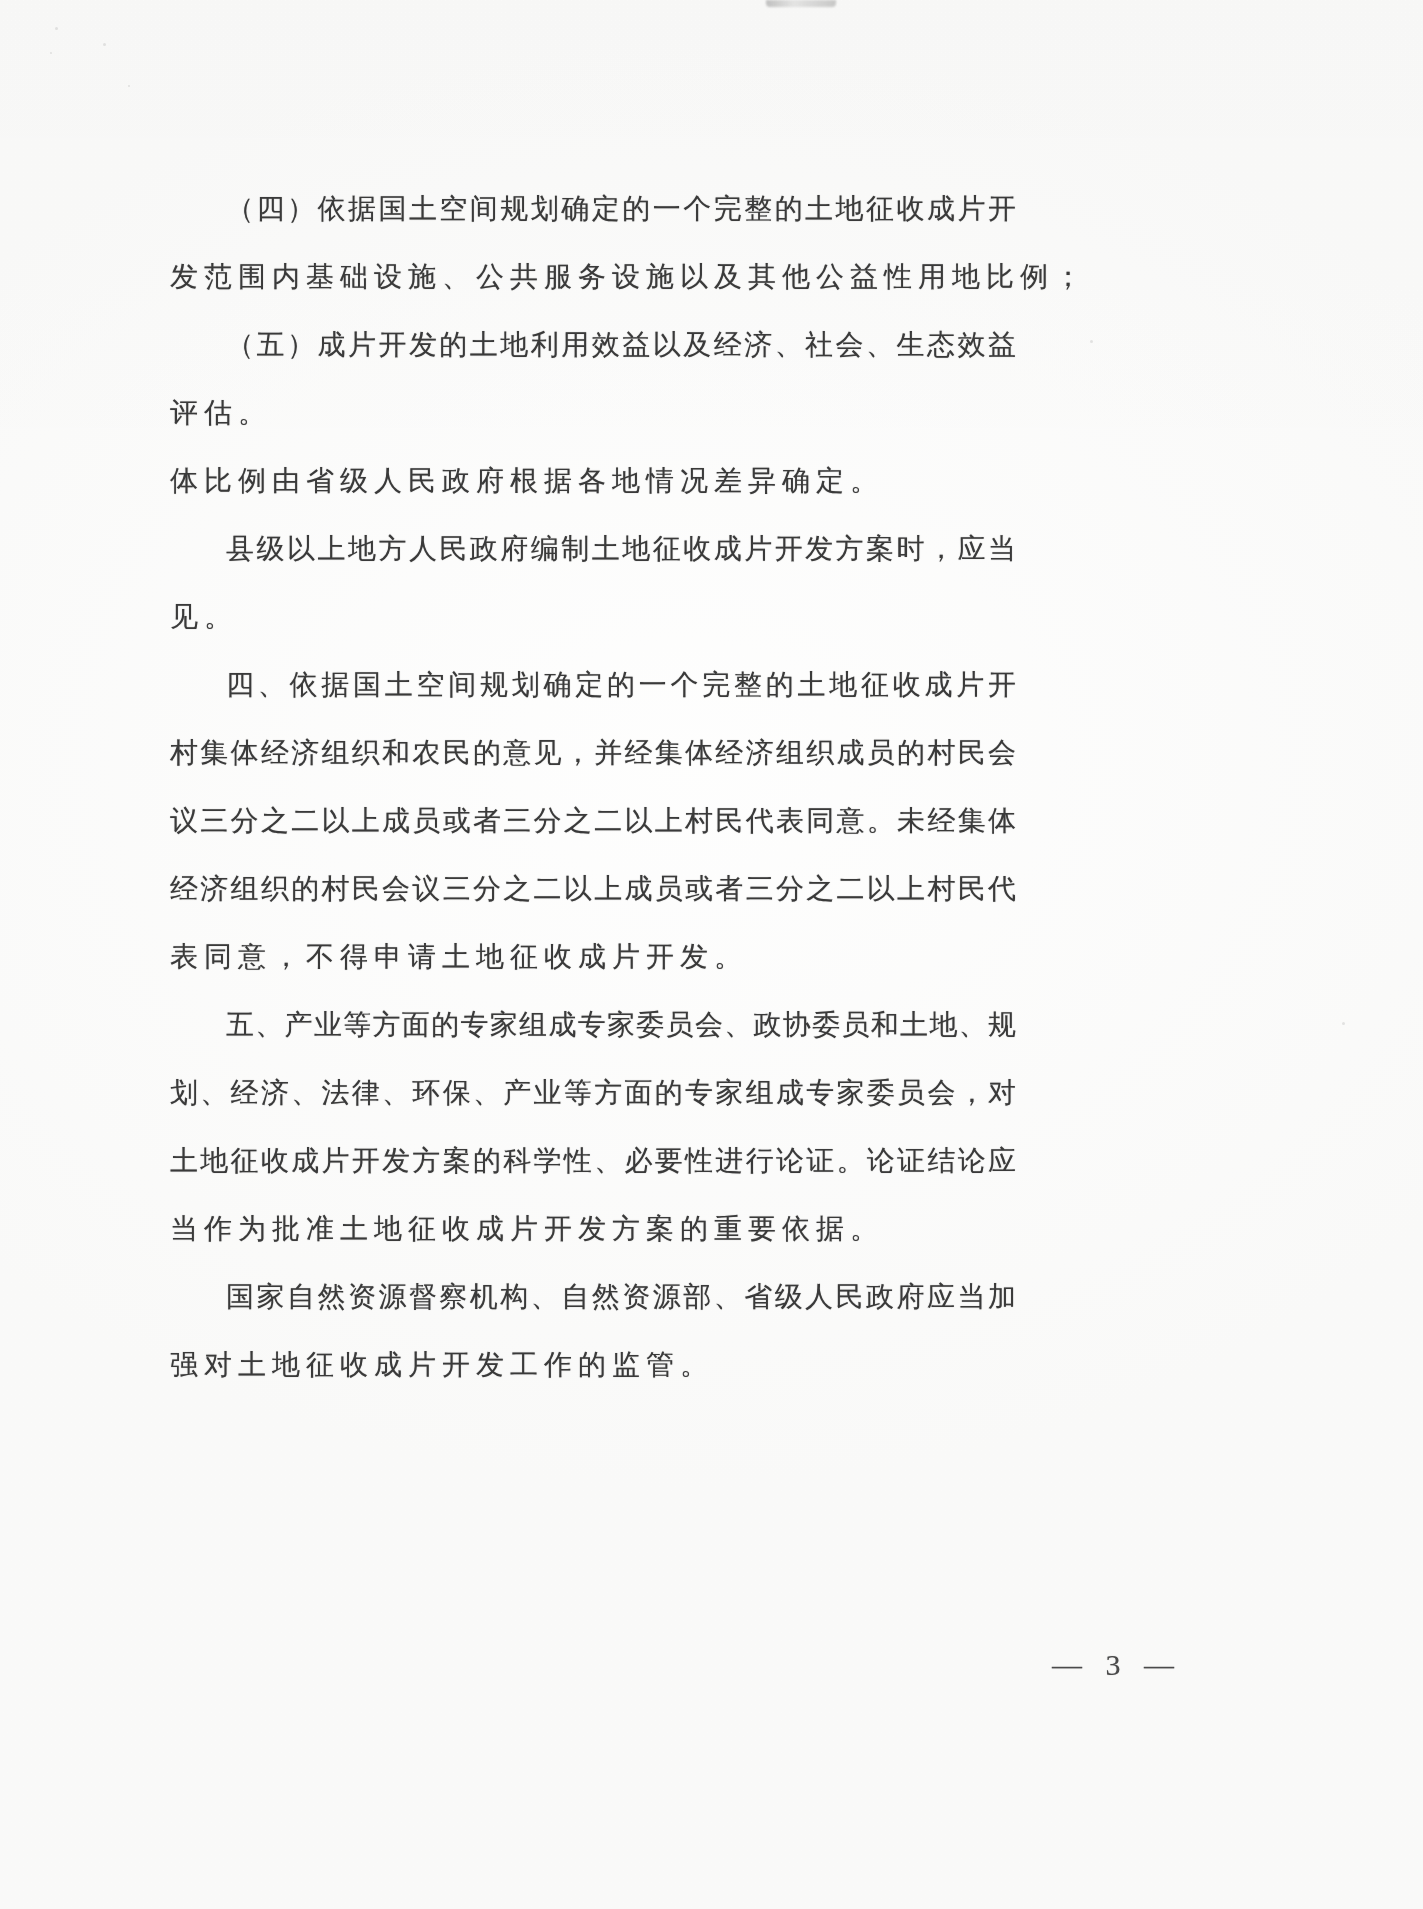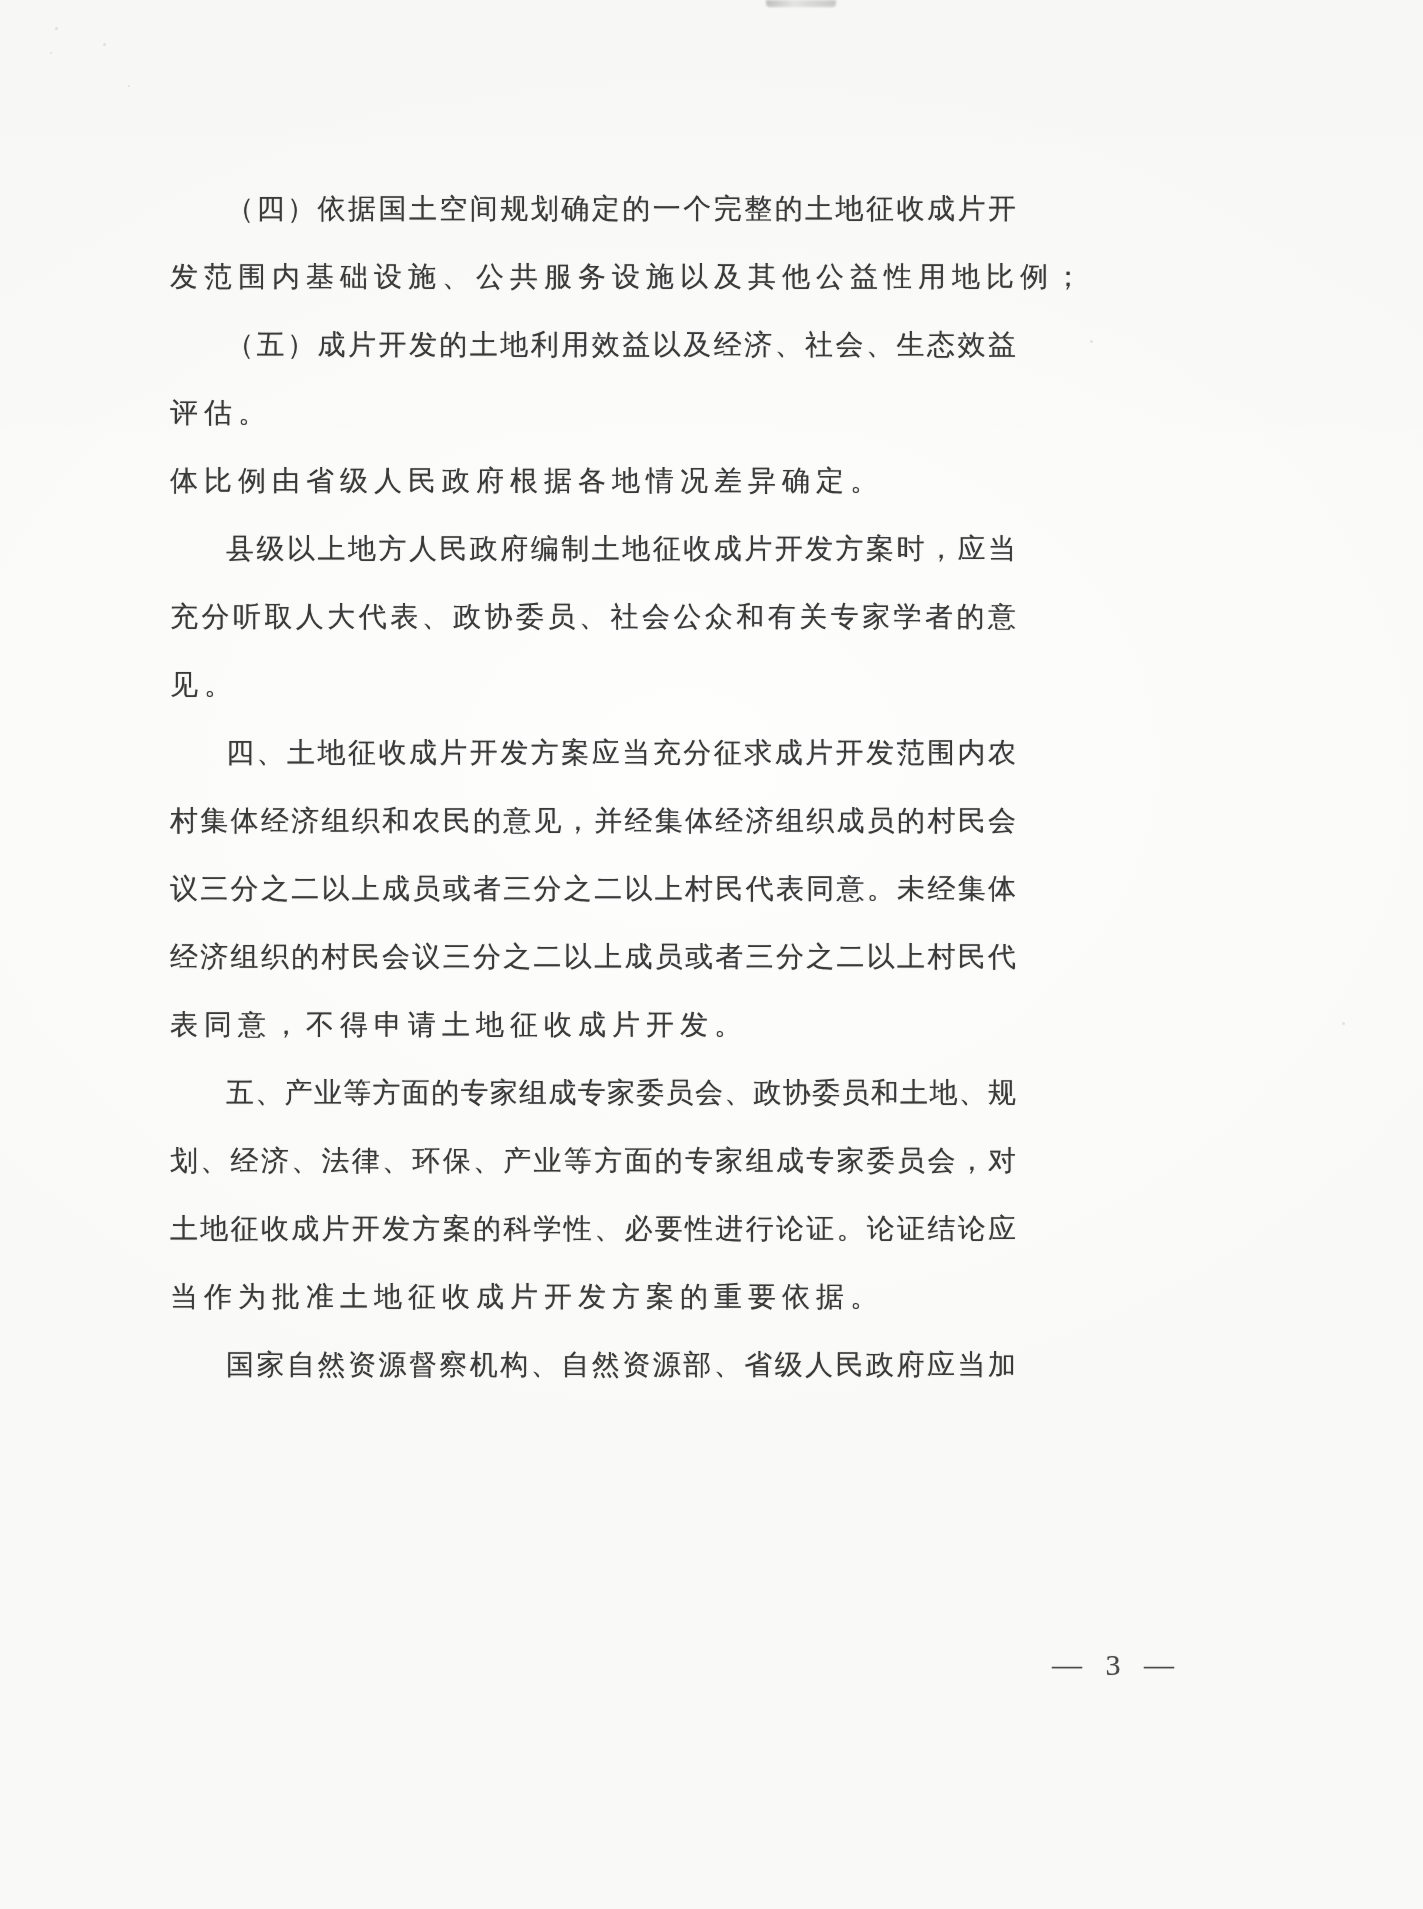--- a/index.html
+++ b/index.html
@@ -76,32 +76,32 @@
 
 <div class="page">
   <div class="smudge"></div>
   <div class="text-block" id="text-block">
       <div class="line indent fill">（四）依据国土空间规划确定的一个完整的土地征收成片开</div>
       <div class="line">发范围内基础设施、公共服务设施以及其他公益性用地比例；</div>
       <div class="line indent fill">（五）成片开发的土地利用效益以及经济、社会、生态效益</div>
       <div class="line">评估。</div>
       <div class="line">体比例由省级人民政府根据各地情况差异确定。</div>
       <div class="line indent fill">县级以上地方人民政府编制土地征收成片开发方案时，应当</div>
-      <div class="line fill">充分听取人大代表、政协委员、社会公众和有关专家学者的意</div>
       <div class="line">见。</div>
-      <div class="line indent fill">四、土地征收成片开发方案应当充分征求成片开发范围内农</div>
+      <div class="line indent fill">四、依据国土空间规划确定的一个完整的土地征收成片开</div>
       <div class="line fill">村集体经济组织和农民的意见，并经集体经济组织成员的村民会</div>
       <div class="line fill">议三分之二以上成员或者三分之二以上村民代表同意。未经集体</div>
       <div class="line fill">经济组织的村民会议三分之二以上成员或者三分之二以上村民代</div>
       <div class="line">表同意，不得申请土地征收成片开发。</div>
       <div class="line indent fill">五、产业等方面的专家组成专家委员会、政协委员和土地、规</div>
       <div class="line fill">划、经济、法律、环保、产业等方面的专家组成专家委员会，对</div>
       <div class="line fill">土地征收成片开发方案的科学性、必要性进行论证。论证结论应</div>
       <div class="line">当作为批准土地征收成片开发方案的重要依据。</div>
       <div class="line indent fill">国家自然资源督察机构、自然资源部、省级人民政府应当加</div>
+      <div class="line">强对土地征收成片开发工作的监管。</div>
     </div>
   <div class="page-number">— 3 —</div>
 <div class="noise" style="left: 55px; top: 27px; width: 3px; height: 3px;"></div>
     <div class="noise" style="left: 103px; top: 43px; width: 3px; height: 3px;"></div>
     <div class="noise" style="left: 128px; top: 85px; width: 2px; height: 2px;"></div>
     <div class="noise" style="left: 50px; top: 52px; width: 2px; height: 2px;"></div>
     <div class="noise" style="left: 1090px; top: 340px; width: 3px; height: 3px;"></div>
     <div class="noise" style="left: 1342px; top: 1022px; width: 3px; height: 3px;"></div>
   </div>
 

